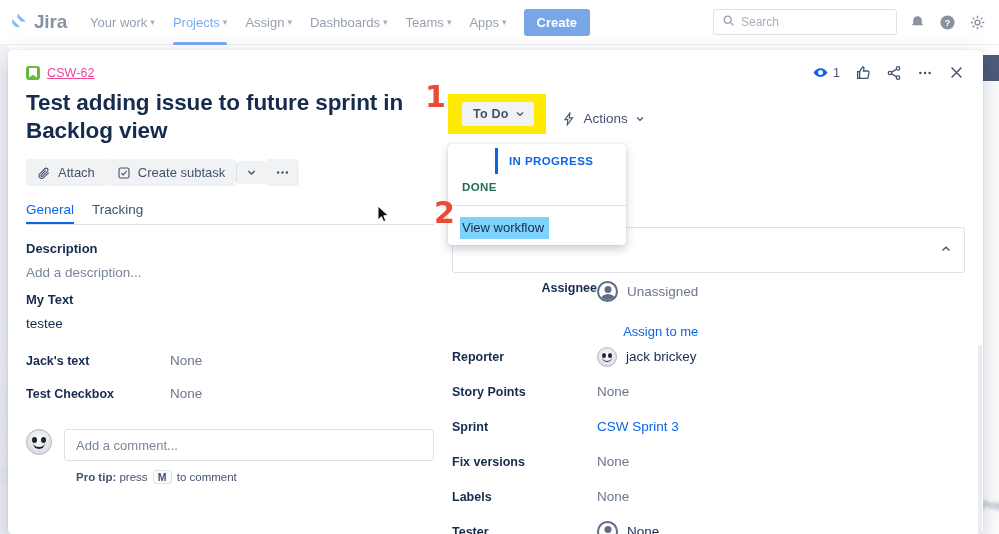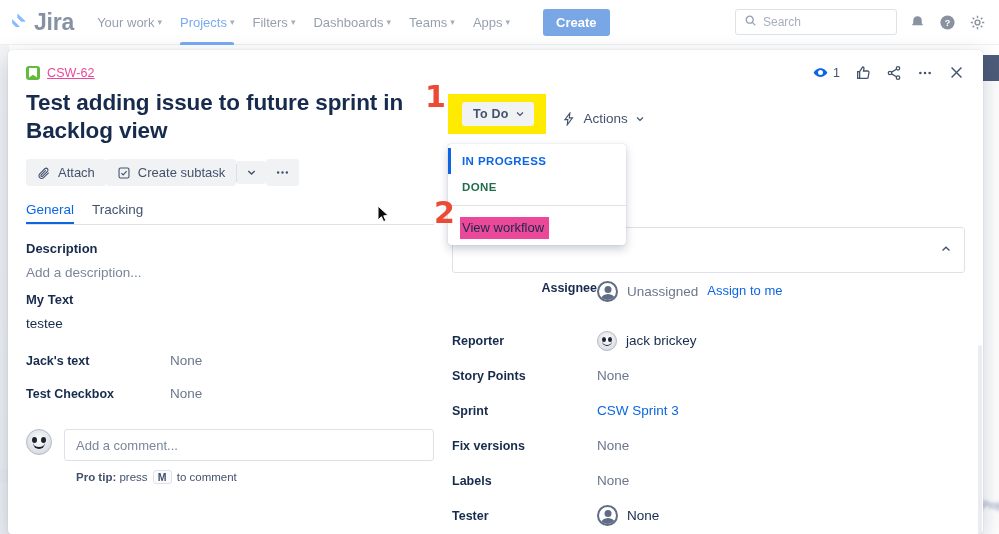--- a/index.html
+++ b/index.html
@@ -14,39 +14,39 @@
   
   .topnav {
     position: absolute; left: 0; top: 0; width: 999px; height: 45px;
     background: #ffffff;
     display: flex; align-items: center;
     border-bottom: 1px solid #e4e7ec;
     opacity: 0.55;
   }
   .nav-logo { display: flex; align-items: center; gap: 6px; margin-left: 8px; margin-right: 14px; }
   .nav-logo-mark { width: 20px; height: 20px; position: relative; }
-  .nav-logo-text { font-size: 23px; font-weight: 600; color: #253858; letter-spacing: -0.2px; }
+  .nav-logo-text { font-size: 19px; font-weight: 600; color: #253858; letter-spacing: -0.2px; }
   .nav-item {
     display: flex; align-items: center; gap: 3px;
     font-size: 13px; color: #42526e; padding: 6px 9px; height: 45px;
     align-items: center; position: relative;
   }
   .nav-item.active { color: #0c66e4; }
   .nav-item.active:after {
     content: ""; position: absolute; left: 9px; right: 9px; bottom: 0;
     height: 3px; background: #0c66e4; border-radius: 2px 2px 0 0;
   }
   .caret { font-size: 9px; line-height: 1; color: #5e6c84; }
   .create-btn {
     background: #0c5fce; color: #fff; font-size: 13px; font-weight: 600;
-    padding: 6px 13px; border-radius: 3px; margin-left: 24px;
+    padding: 6px 13px; border-radius: 3px; margin-left: 8px;
   }
   .nav-right { margin-left: auto; display: flex; align-items: center; gap: 10px; padding-right: 12px; }
   .searchbox {
-    width: 162px; height: 26px; border: 1px solid #c3cad6; border-radius: 3px;
+    width: 184px; height: 26px; border: 1px solid #c3cad6; border-radius: 3px;
     display: flex; align-items: center; gap: 6px; padding: 0 8px;
     font-size: 12px; color: #5e6c84; background: #fff;
   }
   .nav-icon { width: 20px; height: 20px; display: flex; align-items: center; justify-content: center; color: #2b3a55; }
 
   
   .bg-layer { position: absolute; left: 0; top: 45px; width: 999px; height: 489px; background: #fff; }
   .bg-sidebar {
     position: absolute; left: 0; top: 0; width: 9px; height: 489px;
     background: linear-gradient(180deg,#f4f5f7,#eef0f4);
@@ -111,29 +111,29 @@
   .dropdown {
     position: absolute; left: 0px; top: 55px; width: 178px;
     background: #fff; border-radius: 3px;
     box-shadow: 0 4px 10px rgba(9,30,66,.22), 0 0 1px rgba(9,30,66,.3);
     padding: 4px 0 0 0; z-index: 40;
   }
   .dd-item {
     position: relative; padding: 7px 12px 7px 14px;
     font-size: 11.5px; font-weight: 700; letter-spacing: .4px;
   }
-  .dd-item.inprogress { color: #0c66e4; }
+  .dd-item.inprogress { color: #0c66e4; margin-left: 47px; }
   .dd-item.inprogress:before {
     content: ""; position: absolute; left: 0; top: 0; bottom: 0; width: 3px; background: #0c66e4;
   }
   .dd-item.done { color: #216e4e; }
   .dd-sep { height: 1px; background: #dfe1e6; margin: 5px 0; }
   .dd-action { padding: 7px 12px 9px 12px; }
   .dd-action-label {
-    font-size: 13px; color: #172b4d; background: #ec4899; padding: 3px 5px 4px 2px; text-align: right;
+    font-size: 13px; color: #172b4d; background: #7dd3fc; padding: 3px 5px 4px 2px; text-align: right;
   }
 
   
   .actionbar { display: flex; align-items: center; padding: 14px 18px 0 18px; }
   .abtn {
     background: #f1f2f4; border-radius: 3px; padding: 6px 11px;
     font-size: 13px; color: #42526e; display: inline-flex; align-items: center; gap: 7px;
   }
   .abtn.sq { padding: 6px 9px; }
   .abtn-group { display: flex; align-items: center; background: #f1f2f4; border-radius: 3px; }
@@ -256,21 +256,21 @@
 
     <div class="nav-item">
       <span>Your work</span>
       <span class="caret">▾</span>
     </div>
     <div class="nav-item active">
       <span>Projects</span>
       <span class="caret">▾</span>
     </div>
     <div class="nav-item">
-      <span>Filters</span>
+      <span>Assign</span>
       <span class="caret">▾</span>
     </div>
     <div class="nav-item">
       <span>Dashboards</span>
       <span class="caret">▾</span>
     </div>
     <div class="nav-item">
       <span>Teams</span>
       <span class="caret">▾</span>
     </div>
@@ -480,21 +480,21 @@
             <svg width="12" height="12" viewBox="0 0 24 24" fill="none" stroke="#42526e" stroke-width="2.6">
                   <path d="M5 15 12 8.5 19 15"></path>
                 </svg>
           </span>
         </div>
 
         <div class="field-list">
 
           <div class="field-row" style="min-height:42px;align-items:flex-start;text-align:right;">
             <span class="field-k">Assignee</span>
-            <span style="display:flex;flex-direction:row;gap:9px;">
+            <span style="display:flex;flex-direction:column;gap:20px;">
               <span class="field-v">
                 <span class="avatar-generic"></span>
                 <span>Unassigned</span>
               </span>
               <span class="assign-link">Assign to me</span>
             </span>
           </div>
 
           <div class="field-row">
             <span class="field-k">Reporter</span>

